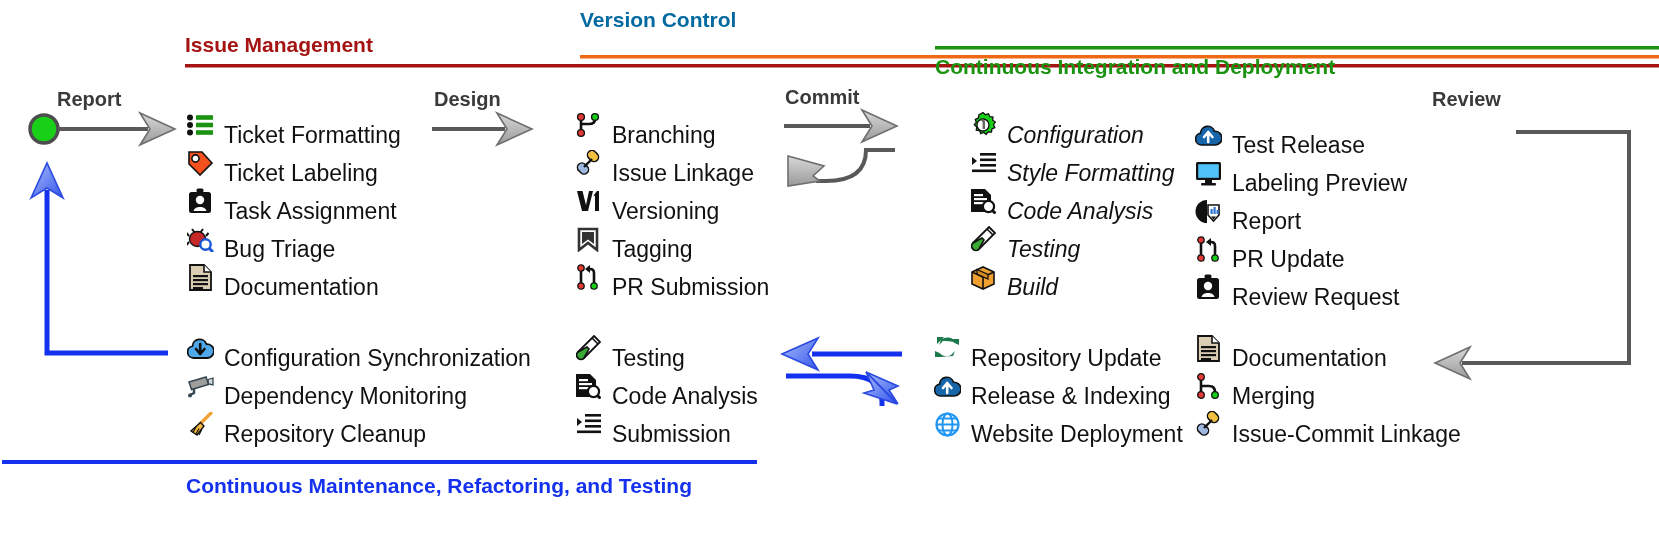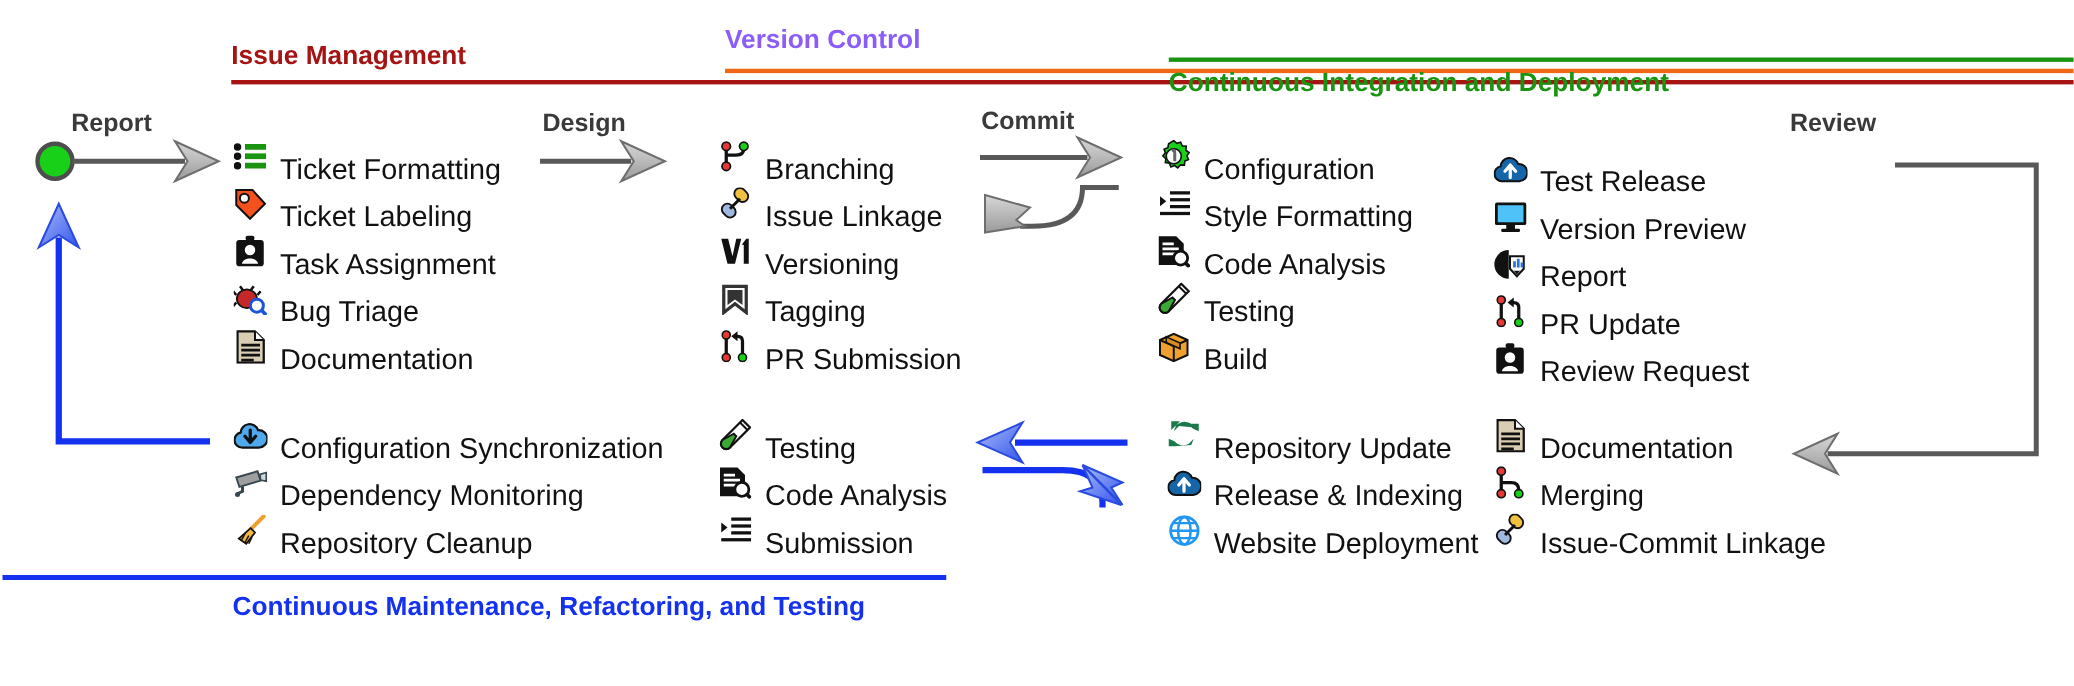--- a/index.html
+++ b/index.html
@@ -106,21 +106,21 @@
 
     <path d="M 786,376 L 850,376 Q 882,376 882,402 L 882,406" fill="none" stroke="#1431ef" stroke-width="5"></path>
     <polygon points="866,372 898,404 889,390 898,386 866,372" fill="url(#gBlue)" stroke="#2b4ae0" stroke-width="1.6"></polygon>
     <polygon points="897,404 866,372 874,390 864,393" fill="url(#gBlue)" stroke="#2b4ae0" stroke-width="1.6"></polygon>
 
     <path d="M 168,353 L 47,353 L 47,190" fill="none" stroke="#1431ef" stroke-width="5"></path>
     <polygon points="31,198 47,163 63,198 47,188" fill="url(#gBlue)" stroke="#2b4ae0" stroke-width="1.6"></polygon>
   </svg>
 
   <div class="sec-title" style="left:185px;top:33px;color:#a51313;">Issue Management</div>
-  <div class="sec-title" style="left:580px;top:20px;color:#8b5cf6;">Version Control</div>
+  <div class="sec-title" style="left:580px;top:8px;color:#0369a1;">Version Control</div>
   <div class="sec-title" style="left:935px;top:15px;color:#1a9410;margin-top:40px;">Continuous Integration and Deployment</div>
 
   <div class="flow-label" style="left:57px;top:88px;">Report</div>
   <div class="flow-label" style="left:434px;top:88px;">Design</div>
   <div class="flow-label" style="left:785px;top:86px;">Commit</div>
   <div class="flow-label" style="left:1432px;top:88px;">Review</div>
 
   <div class="bottom-banner" style="left:186px;top:474px;">Continuous Maintenance, Refactoring, and Testing</div>
 
   <div class="col" style="left:185px;top:106px;">
@@ -231,21 +231,21 @@
     <path d="M18 21 L18 9 Q18 5 14 5 L11 5" stroke="#111" stroke-width="2.6" fill="none"></path>
     <path d="M14 1 L9 5 L14 9 Z" fill="#111"></path>
     <circle cx="5" cy="4" r="3.2" fill="#e53935" stroke="#111" stroke-width="1.3"></circle>
     <circle cx="5" cy="22" r="3.2" fill="#e53935" stroke="#111" stroke-width="1.3"></circle>
     <circle cx="18" cy="22" r="3.2" fill="#18d018" stroke="#111" stroke-width="1.3"></circle>
           </svg>
         </span>
         <span class="txt">PR Submission</span>
       </div>
     </div>
-  <div class="col" style="left:924px;top:106px;">
+  <div class="col" style="left:968px;top:106px;font-style:italic;">
       <div class="item">
         <span class="ico">
           <svg width="26" height="26" viewBox="0 0 26 26">
     <path d="M13 0.5 l2.4 2.2 3.1 -1 1.3 3 3.2 0.3 -0.3 3.2 2.6 1.9 -1.8 2.6 1.3 2.9 -2.9 1.3 -0.4 3.2 -3.2 -0.2 -2.1 2.4 -2.5 -1.9 -3 1.2 -1.2 -3 -3.2 -0.5 0.4 -3.1 -2.4 -2.2 2 -2.5 -1 -3 3 -1.1 0.6 -3.2 Z" fill="#18d018" stroke="#111" stroke-width="1.3"></path>
     <circle cx="13" cy="13" r="6" fill="#fff" stroke="#111" stroke-width="1.3"></circle>
     <path d="M11 7.5 a2.6 2.6 0 0 1 4 2.4 l0 7 -2.4 0 0 -7 a2.6 2.6 0 0 1 -1.6 -2.4 Z" fill="#666"></path>
           </svg>
         </span>
         <span class="txt">Configuration</span>
       </div>
@@ -308,21 +308,21 @@
       </div>
       <div class="item">
         <span class="ico">
           <svg width="27" height="25" viewBox="0 0 27 25">
     <rect x="1" y="1" width="25" height="18" rx="1.5" fill="#111"></rect>
     <rect x="3.2" y="3.2" width="20.6" height="13.6" fill="#4fc3f7"></rect>
     <rect x="10" y="19" width="7" height="3.5" fill="#111"></rect>
     <rect x="6" y="22" width="15" height="2.5" rx="1" fill="#111"></rect>
           </svg>
         </span>
-        <span class="txt">Version Preview</span>
+        <span class="txt">Labeling Preview</span>
       </div>
       <div class="item">
         <span class="ico">
           <svg width="26" height="25" viewBox="0 0 26 25">
     <path d="M12 1 A11.5 11.5 0 1 0 12 24 Z" fill="#111"></path>
     <path d="M13 6 L24 6 L24 16 L18.5 22 L13 16 Z" fill="#fff" stroke="#111" stroke-width="1.6"></path>
     <rect x="15.5" y="10" width="2.2" height="5" fill="#2f74d0"></rect>
     <rect x="18.5" y="8" width="2.2" height="7" fill="#2f74d0"></rect>
     <rect x="21.5" y="11" width="2.2" height="4" fill="#2f74d0"></rect>
     <path d="M16 17.5 L21 17.5 L18.5 20.5 Z" fill="#111"></path>

